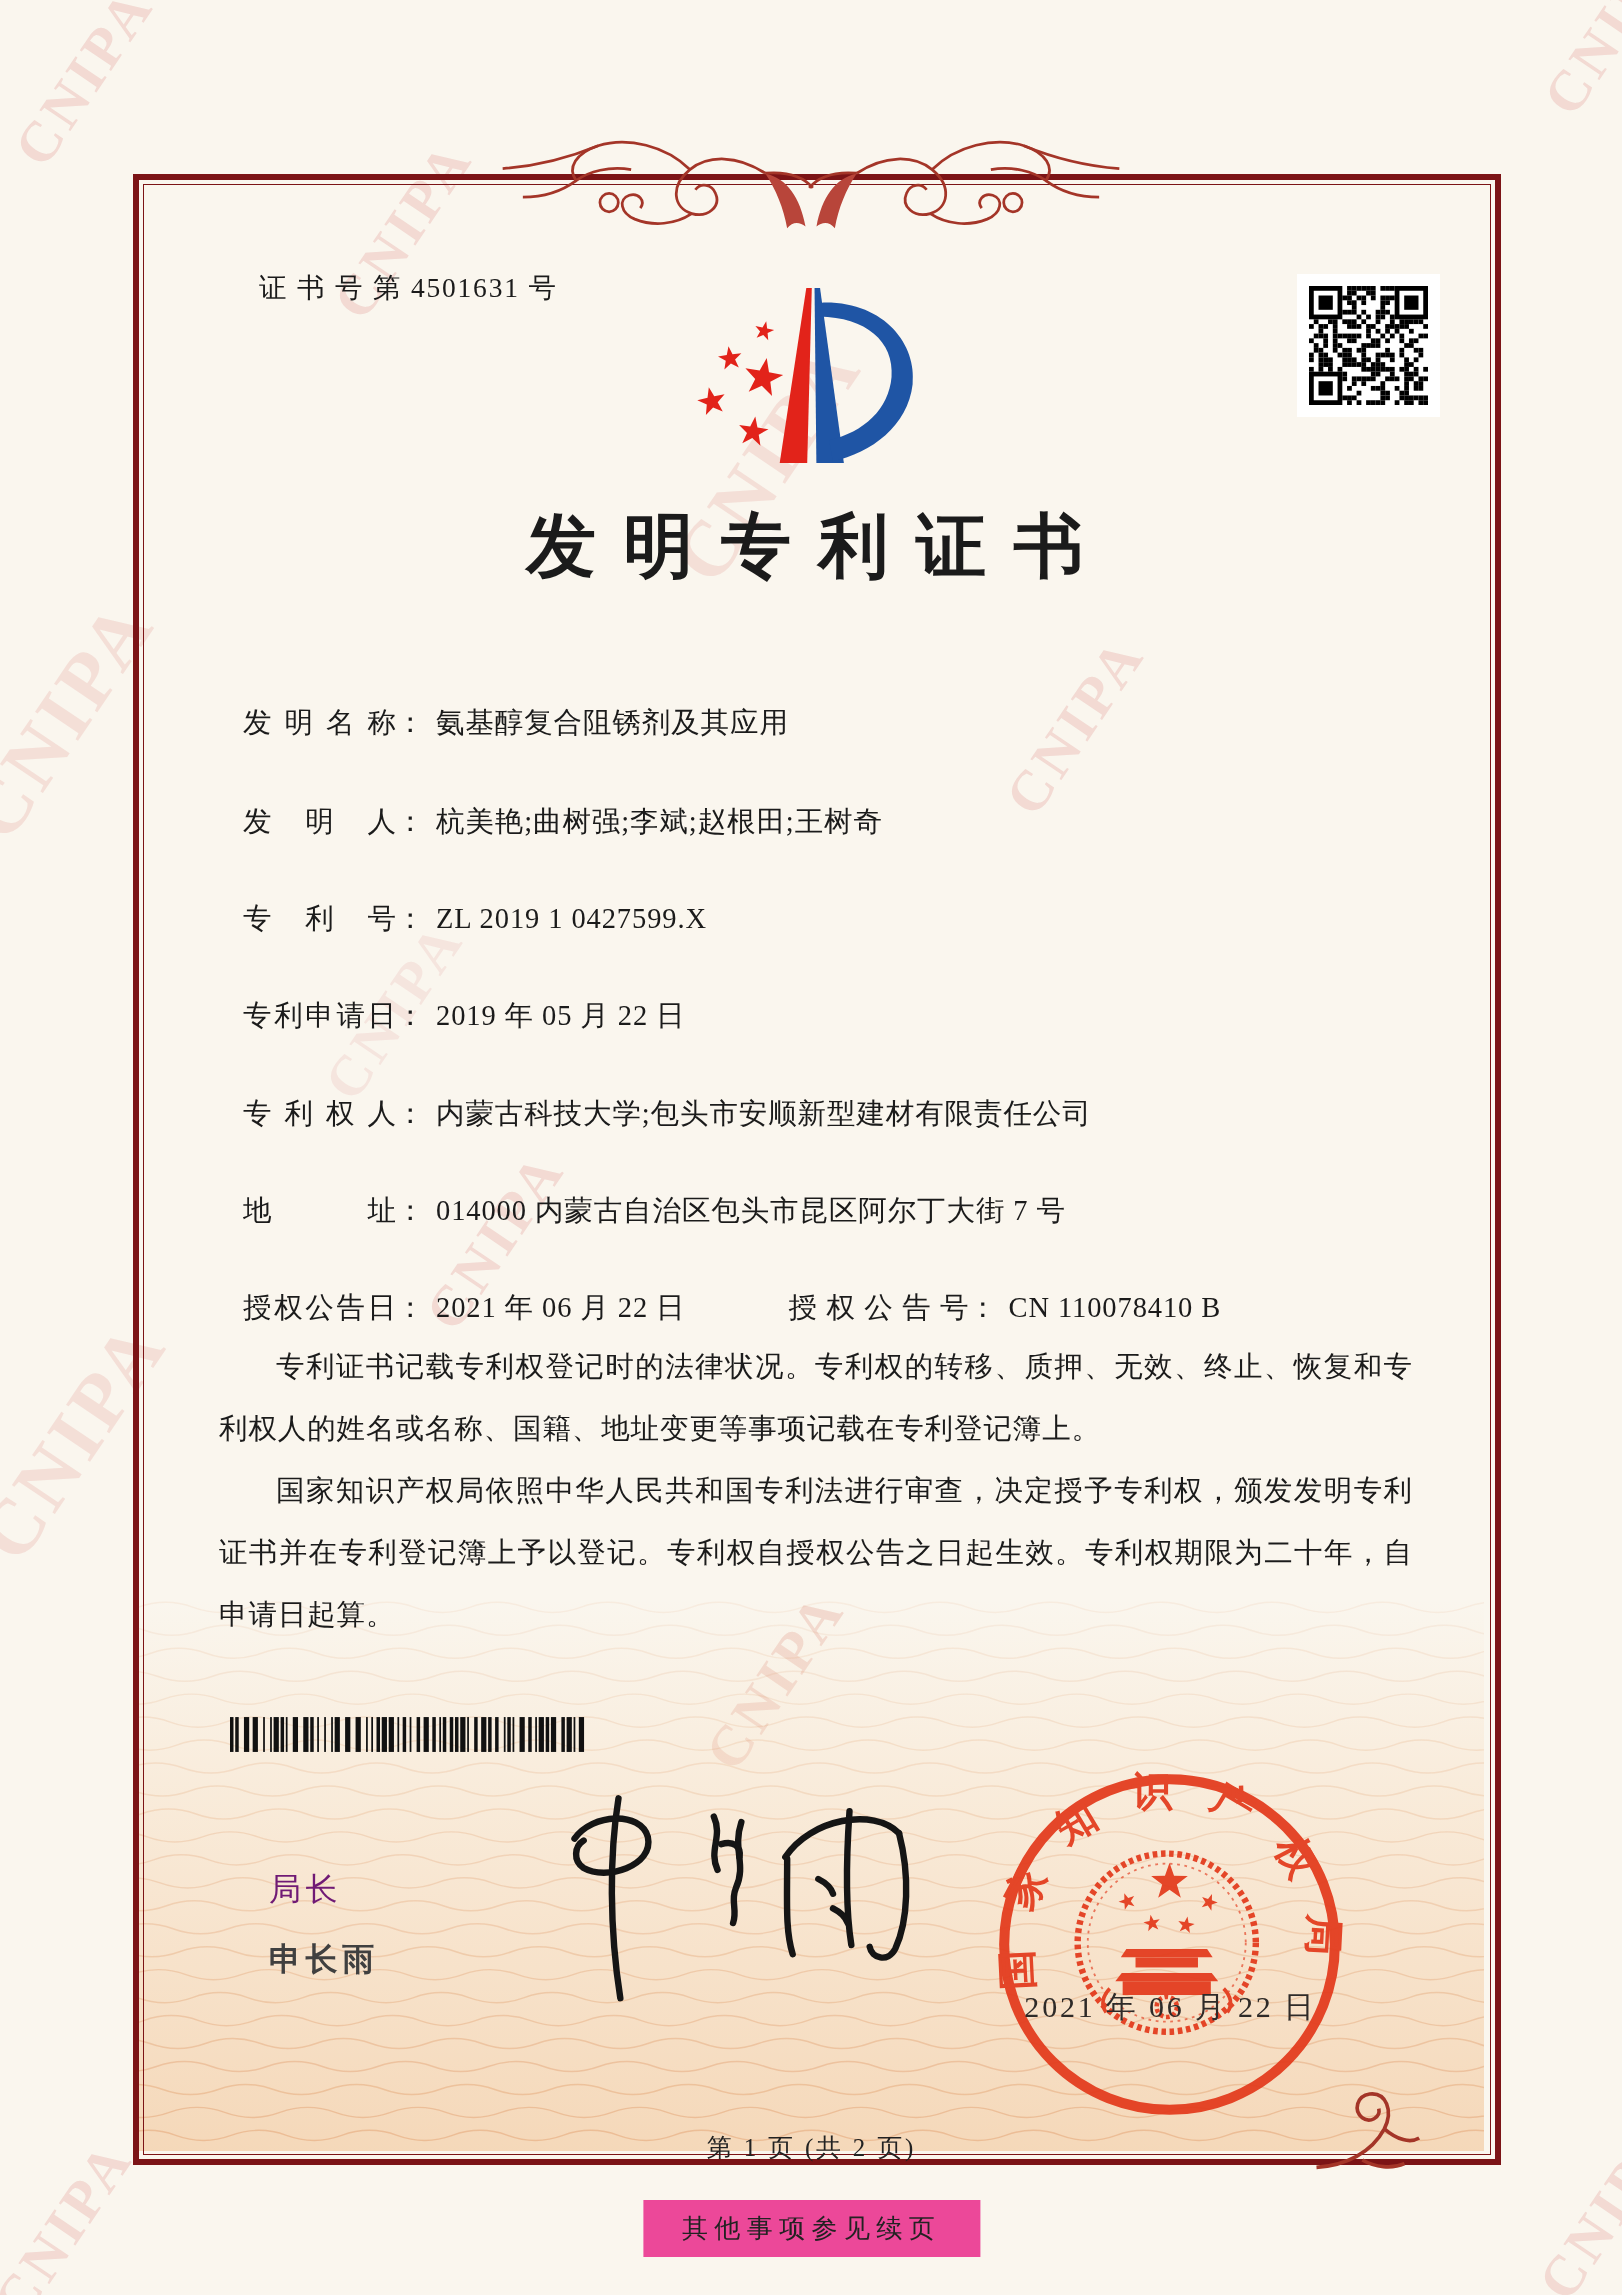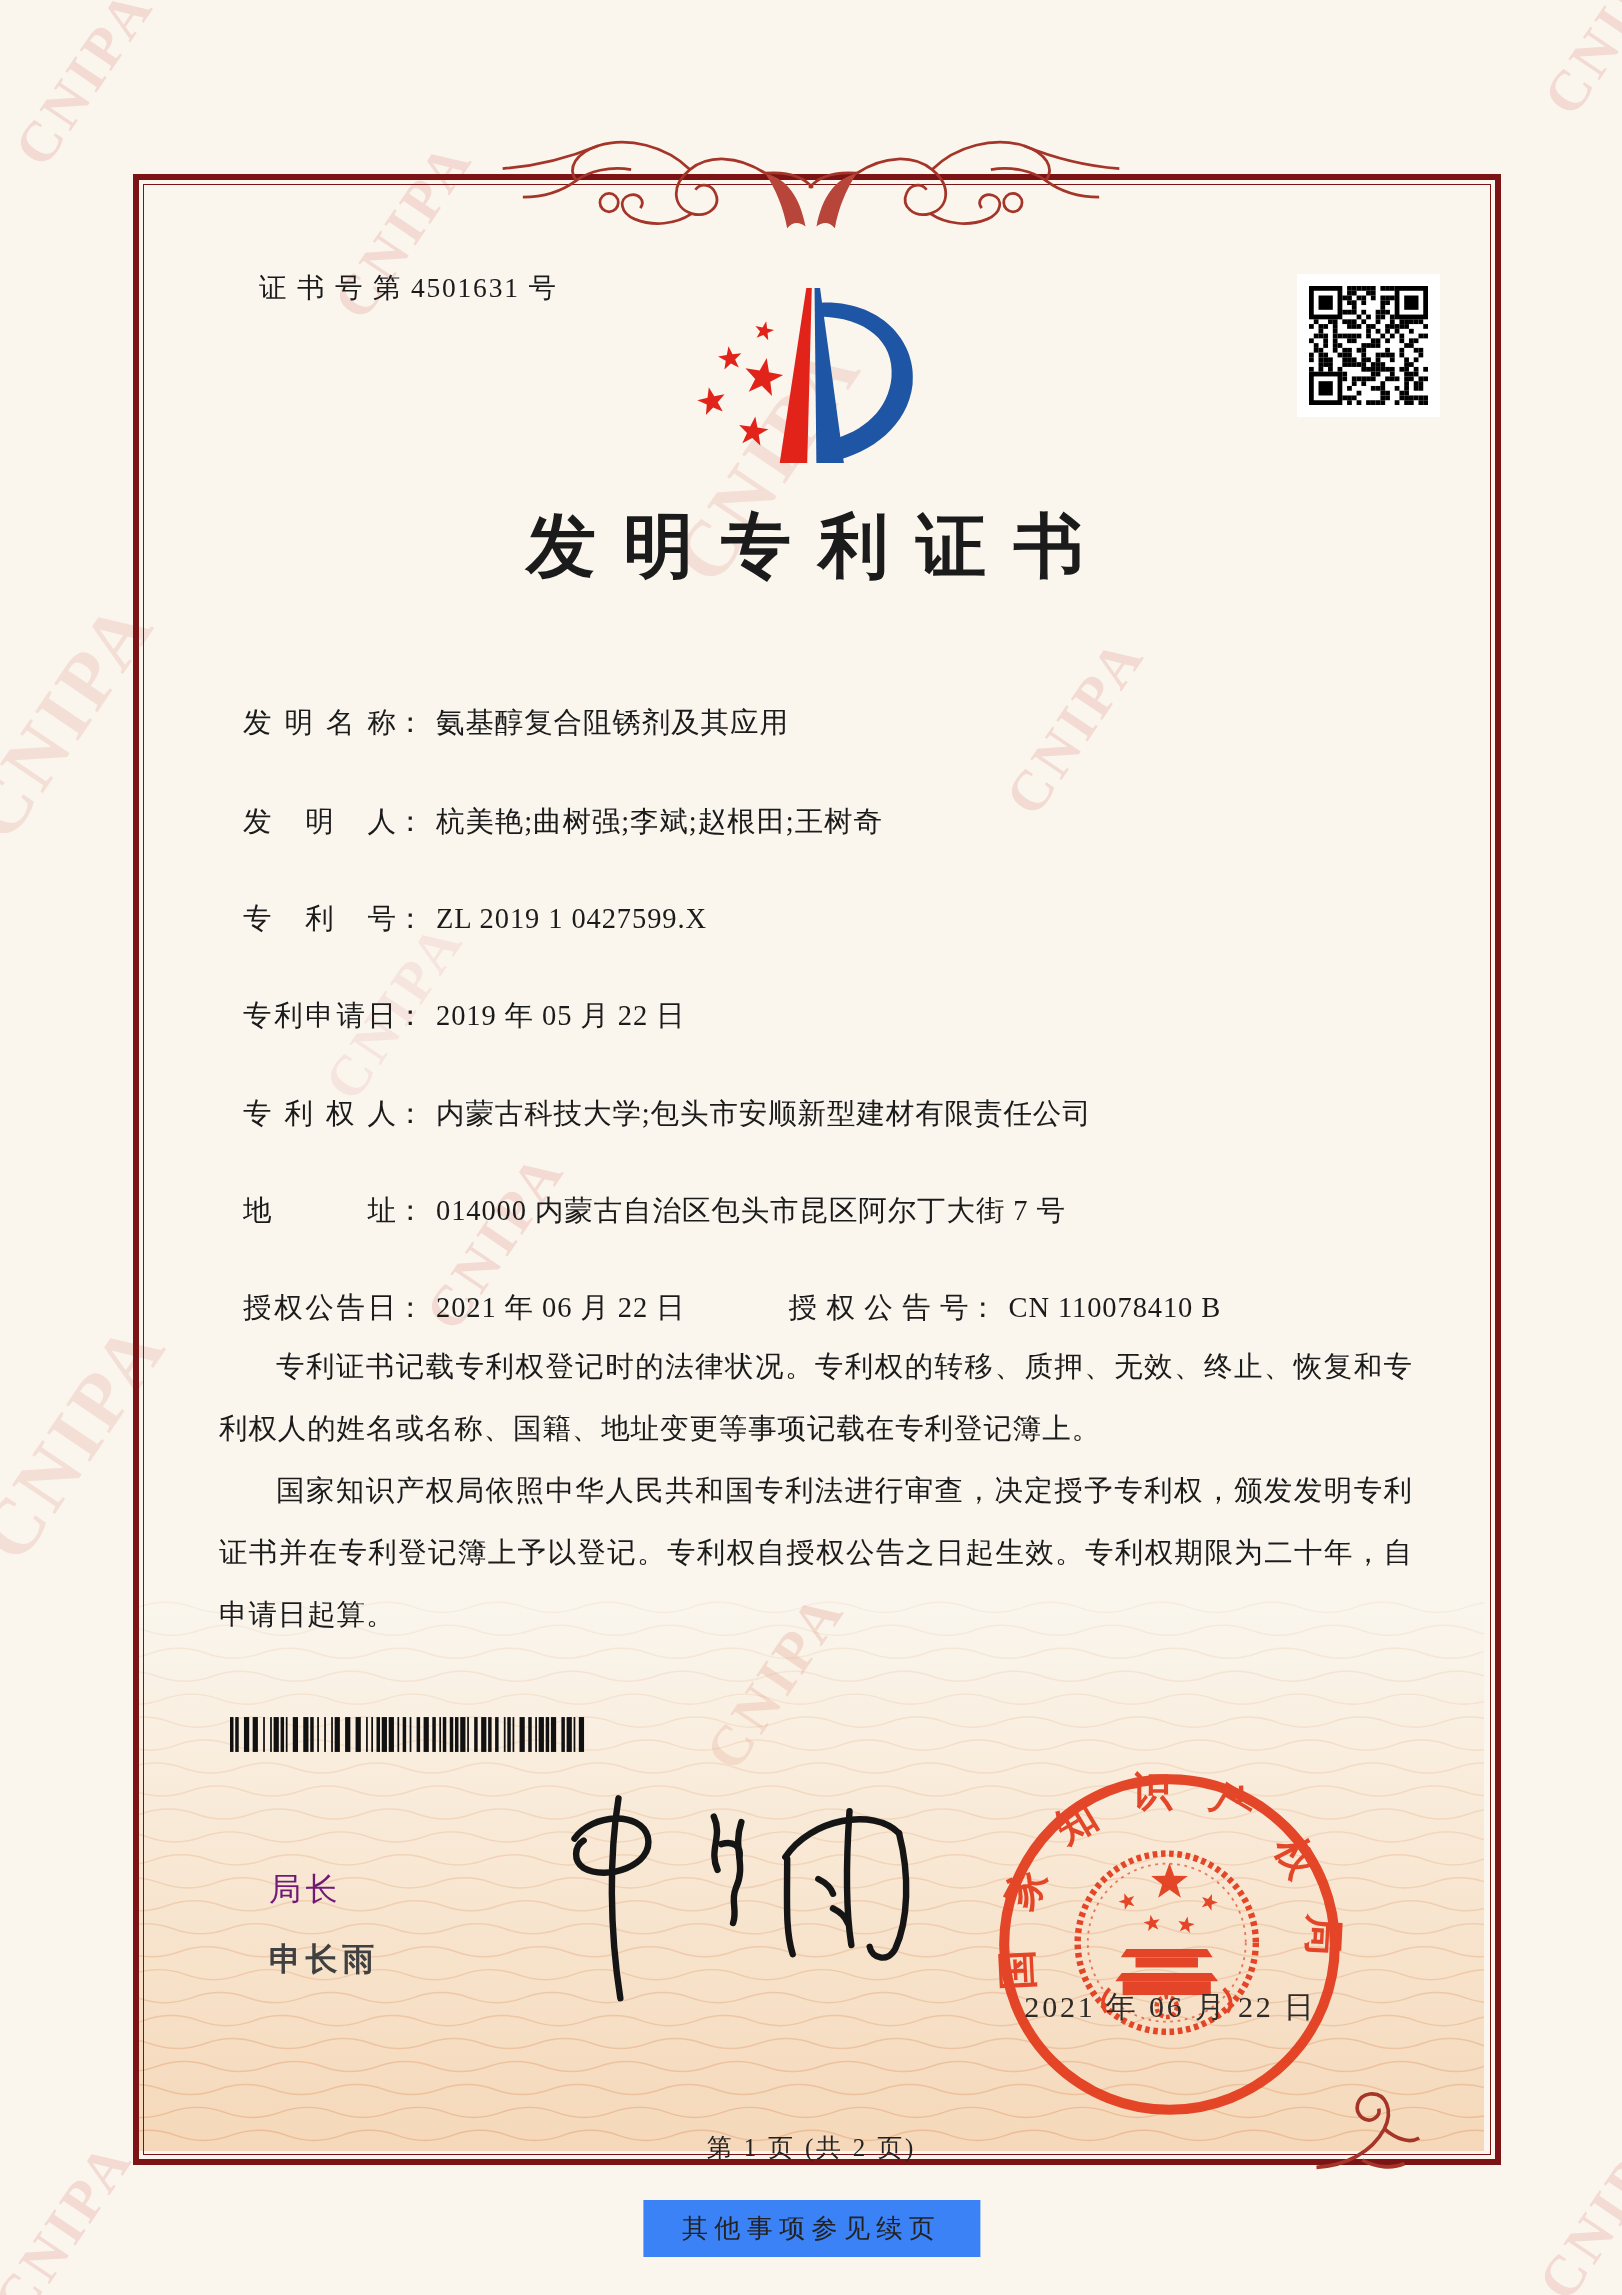--- a/index.html
+++ b/index.html
@@ -52,21 +52,21 @@
     letter-spacing:4.6px;font-family:"Liberation Sans","DejaVu Sans",sans-serif;color:#701a75;}
   .signer-name{position:absolute;left:269px;top:1938px;z-index:5;font-size:32px;font-weight:700;
     letter-spacing:4.6px;font-family:"Liberation Sans","DejaVu Sans",sans-serif;color:#404040;}
   .signature{position:absolute;left:510px;top:1791px;width:459px;height:220px;z-index:6;}
   .seal{position:absolute;left:995px;top:1770px;width:349px;height:349px;z-index:6;opacity:.93;}
   .seal-date{position:absolute;left:996px;top:1987px;width:349px;z-index:7;text-align:center;
     font-size:30px;letter-spacing:2.8px;color:#2e2a28;}
   .page-info{position:absolute;left:0;right:0;top:2105px;z-index:5;text-align:center;
     font-size:25px;letter-spacing:2.8px;color:#222;margin-top:26px;}
   .bottom-note{position:absolute;left:50%;transform:translateX(-50%);top:2200px;z-index:5;
-    background:#3b82f6;padding:11px 39px;font-size:26px;letter-spacing:6.4px;color:#222;}
+    background:#ec4899;padding:11px 39px;font-size:26px;letter-spacing:6.4px;color:#222;}
 </style>
 </head>
 <body>
 
 <div id="certificate">
 
   <div class="wm wm1">CNIPA</div>
   <div class="wm wm2">CNIPA</div>
   <div class="wm wm3">CNIPA</div>
   <div class="wm wm-lg wm4">CNIPA</div>

